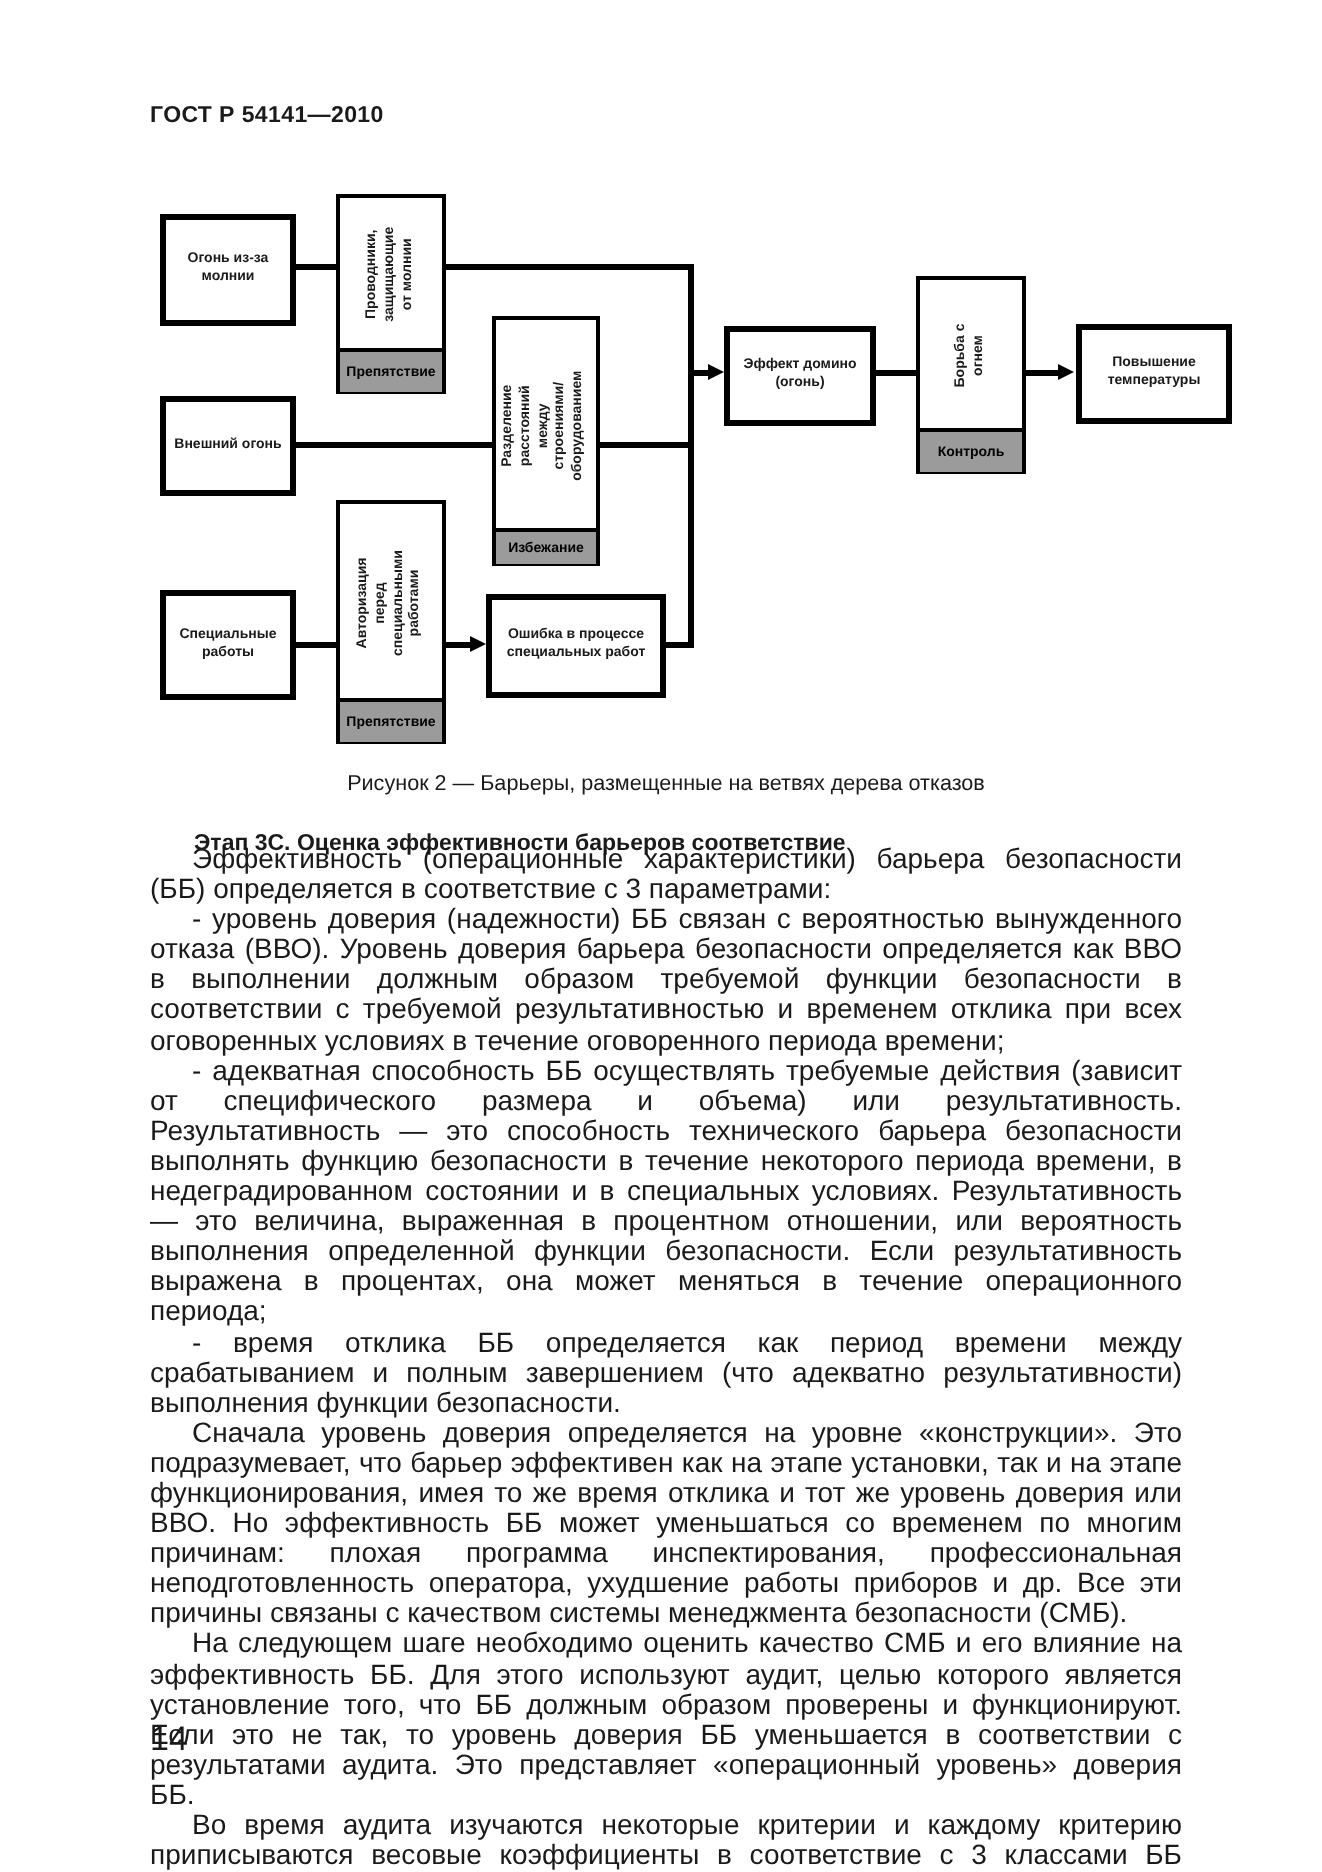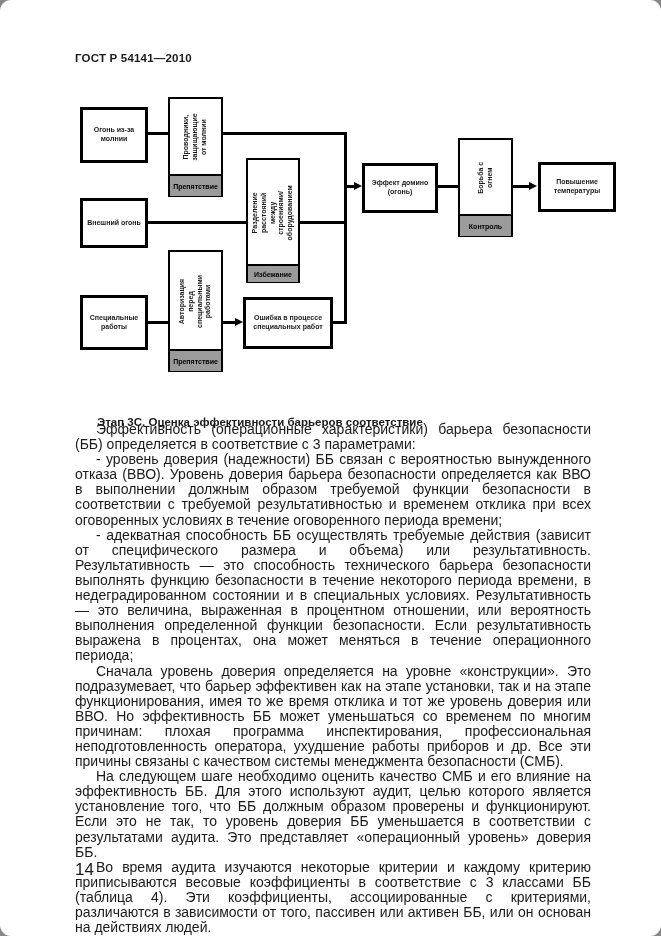--- a/index.html
+++ b/index.html
@@ -1,20 +1,19 @@
 <!DOCTYPE html>
 <html><head>
 <meta charset="utf-8">
 <style>
   html,body{margin:0;padding:0;background:#888;}
   .page{
     position:relative; width:661px; height:936px; background:#ffffff;
     margin:0 auto; font-family:"Liberation Sans", sans-serif; color:#1a1a1a;
     overflow:hidden;
-    border-radius:11px;
   }
   .doc-header{
     position:absolute; left:75px; top:52px;
     font-size:11.5px; font-weight:bold; letter-spacing:0.2px;
   }
   
   .fig{position:absolute; left:0; top:0; width:661px; height:380px;}
   .ebox{
     position:absolute; background:#fff; border:3px solid #000;
     display:flex; align-items:center; justify-content:center; text-align:center;
@@ -133,27 +132,29 @@
 
     <div class="bbox" style="left:458px;top:138px;width:55px;height:99px;">
       <div class="rot-wrap" style="height:75px;">
         <div class="rot" style="width:72px;">Борьба с огнем</div>
       </div>
       <div class="btype" style="height:20px;">Контроль</div>
     </div>
 
   </div>
 
+  <div class="caption">Рисунок 2 — Барьеры, размещенные на ветвях дерева отказов</div>
 
   <div class="sec-heading">Этап 3C. Оценка эффективности барьеров соответствие</div>
 
   <div class="body-text">
     <p>Эффективность (операционные характеристики) барьера безопасности (ББ) определяется в соответствие с 3 параметрами:</p>
     <p>- уровень доверия (надежности) ББ связан с вероятностью вынужденного отказа (ВВО). Уровень доверия барьера безопасности определяется как ВВО в выполнении должным образом требуемой функции безопасности в соответствии с требуемой результативностью и временем отклика при всех оговоренных условиях в течение оговоренного периода времени;</p>
     <p>- адекватная способность ББ осуществлять требуемые действия (зависит от специфического размера и объема) или результативность. Результативность — это способность технического барьера безопасности выполнять функцию безопасности в течение некоторого периода времени, в недеградированном состоянии и в специальных условиях. Результативность — это величина, выраженная в процентном отношении, или вероятность выполнения определенной функции безопасности. Если результативность выражена в процентах, она может меняться в течение операционного периода;</p>
+    <p>- время отклика ББ определяется как период времени между срабатыванием и полным завершением (что адекватно результативности) выполнения функции безопасности.</p>
     <p>Сначала уровень доверия определяется на уровне «конструкции». Это подразумевает, что барьер эффективен как на этапе установки, так и на этапе функционирования, имея то же время отклика и тот же уровень доверия или ВВО. Но эффективность ББ может уменьшаться со временем по многим причинам: плохая программа инспектирования, профессиональная неподготовленность оператора, ухудшение работы приборов и др. Все эти причины связаны с качеством системы менеджмента безопасности (СМБ).</p>
     <p>На следующем шаге необходимо оценить качество СМБ и его влияние на эффективность ББ. Для этого используют аудит, целью которого является установление того, что ББ должным образом проверены и функционируют. Если это не так, то уровень доверия ББ уменьшается в соответствии с результатами аудита. Это представляет «операционный уровень» доверия ББ.</p>
     <p>Во время аудита изучаются некоторые критерии и каждому критерию приписываются весовые коэффициенты в соответствие с 3 классами ББ (таблица 4). Эти коэффициенты, ассоциированные с критериями, различаются в зависимости от того, пассивен или активен ББ, или он основан на действиях людей.</p>
   </div>
 
   <div class="page-number">14</div>
 
 </div>
 
 </body></html>

